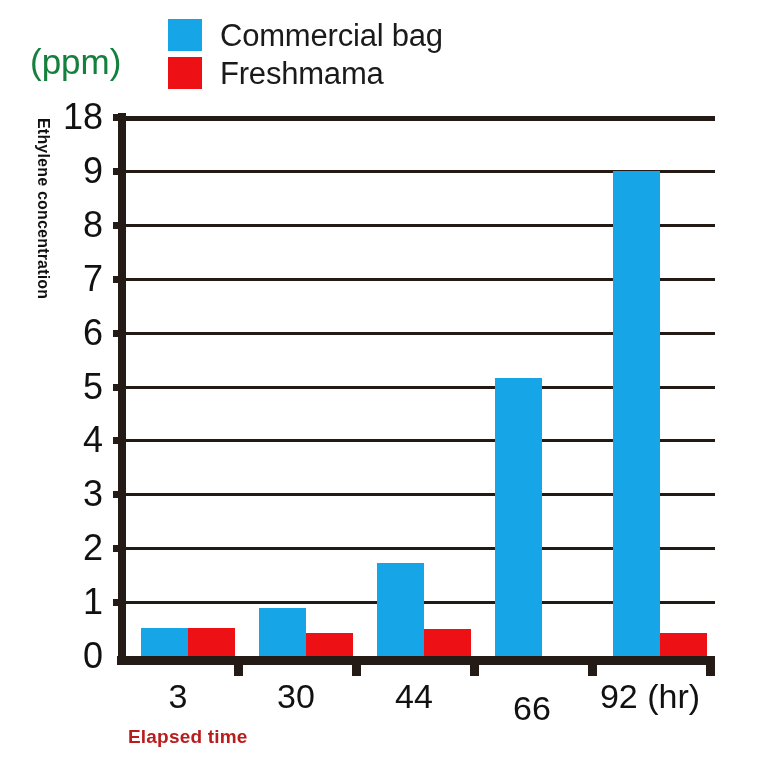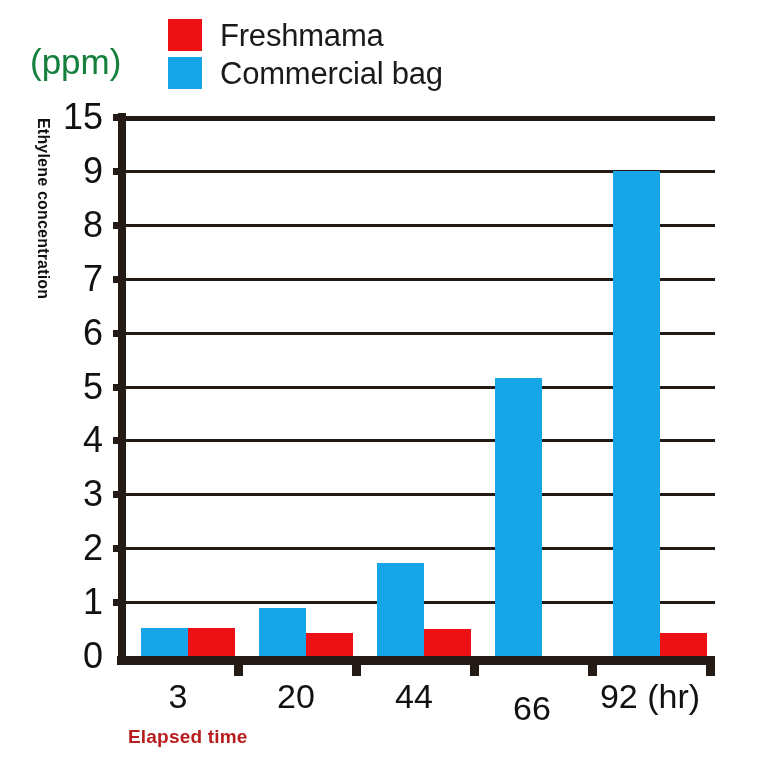--- a/index.html
+++ b/index.html
@@ -158,26 +158,26 @@
     white-space: nowrap;
   }
 </style>
 </head>
 <body>
 
 <div id="units-label">(ppm)</div>
 
 <div id="legend">
   <div class="legend-row">
+    <span class="legend-swatch" style="background: rgb(22, 166, 232);"></span>
+    <span class="legend-label">Commercial bag</span>
+  </div>
+  <div class="legend-row">
     <span class="legend-swatch" style="background: rgb(237, 16, 21);"></span>
     <span class="legend-label">Freshmama</span>
-  </div>
-  <div class="legend-row">
-    <span class="legend-swatch" style="background: rgb(22, 166, 232);"></span>
-    <span class="legend-label">Commercial bag</span>
   </div>
 </div>
 
 <div id="y-axis-title">Ethylene concentration</div>
 
 <div id="plot">
   <div id="y-axis-line"></div>
   <div id="x-axis-line"></div>
   <div id="gridlines">
       <div class="ylabel" style="top: 539px;">0</div>
@@ -203,38 +203,38 @@
       <div class="ytick" style="top: 158.7px;"></div>
       <div class="ylabel" style="top: 161.7px;">7</div>
       <div class="gridline" style="top: 106.8px;"></div>
       <div class="ytick" style="top: 104.8px;"></div>
       <div class="ylabel" style="top: 107.8px;">8</div>
       <div class="gridline" style="top: 52.9px;"></div>
       <div class="ytick" style="top: 50.9px;"></div>
       <div class="ylabel" style="top: 53.9px;">9</div>
       <div class="gridline major-top" style="top: -1px;"></div>
       <div class="ytick" style="top: -3px;"></div>
-      <div class="ylabel" style="top: 0px;">15</div>
+      <div class="ylabel" style="top: 0px;">18</div>
     </div>
   <div id="bars">
       <div class="bar" style="left: 16px; width: 47px; height: 28.028px; background: rgb(22, 166, 232);"></div>
       <div class="bar" style="left: 63px; width: 47px; height: 28.028px; background: rgb(237, 16, 21);"></div>
       <div class="bar" style="left: 134px; width: 47px; height: 48.51px; background: rgb(22, 166, 232);"></div>
       <div class="bar" style="left: 181px; width: 47px; height: 23.177px; background: rgb(237, 16, 21);"></div>
       <div class="bar" style="left: 252px; width: 47px; height: 92.708px; background: rgb(22, 166, 232);"></div>
       <div class="bar" style="left: 299px; width: 47px; height: 26.95px; background: rgb(237, 16, 21);"></div>
       <div class="bar" style="left: 370px; width: 47px; height: 277.585px; background: rgb(22, 166, 232);"></div>
       <div class="bar" style="left: 488px; width: 47px; height: 485.1px; background: rgb(22, 166, 232);"></div>
       <div class="bar" style="left: 535px; width: 47px; height: 23.177px; background: rgb(237, 16, 21);"></div>
     </div>
   <div id="xaxis">
       <div class="xtick" style="left: 109px;"></div>
       <div class="xlabel" style="left: 53px;">3</div>
       <div class="xtick" style="left: 227px;"></div>
-      <div class="xlabel" style="left: 171px;">20</div>
+      <div class="xlabel" style="left: 171px;">30</div>
       <div class="xtick" style="left: 345px;"></div>
       <div class="xlabel" style="left: 289px;">44</div>
       <div class="xtick" style="left: 463px;"></div>
       <div class="xlabel" style="left: 407px; margin-top: 12px;">66</div>
       <div class="xtick" style="left: 581px;"></div>
       <div class="xlabel" style="left: 525px; text-align: center;">92<span class="unit"> (hr)</span></div>
     </div>
 </div>
 
 <div id="x-axis-title">Elapsed time</div>

